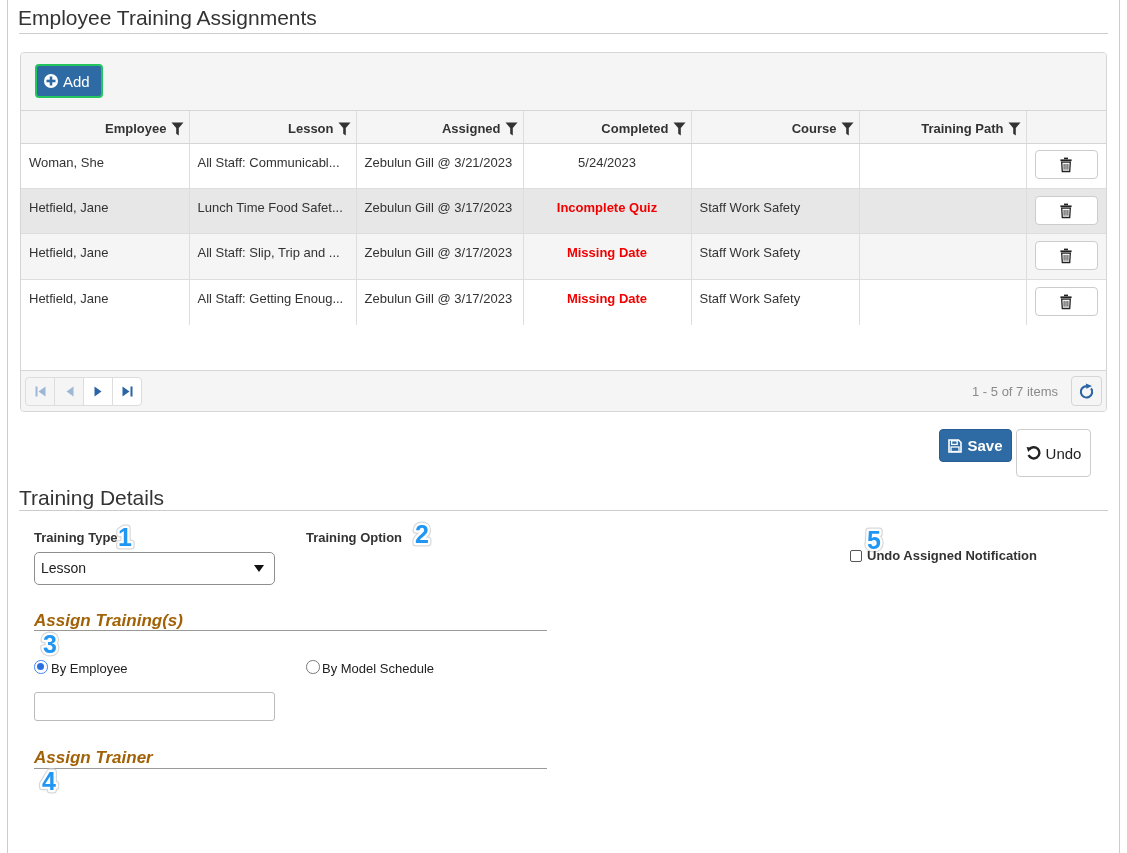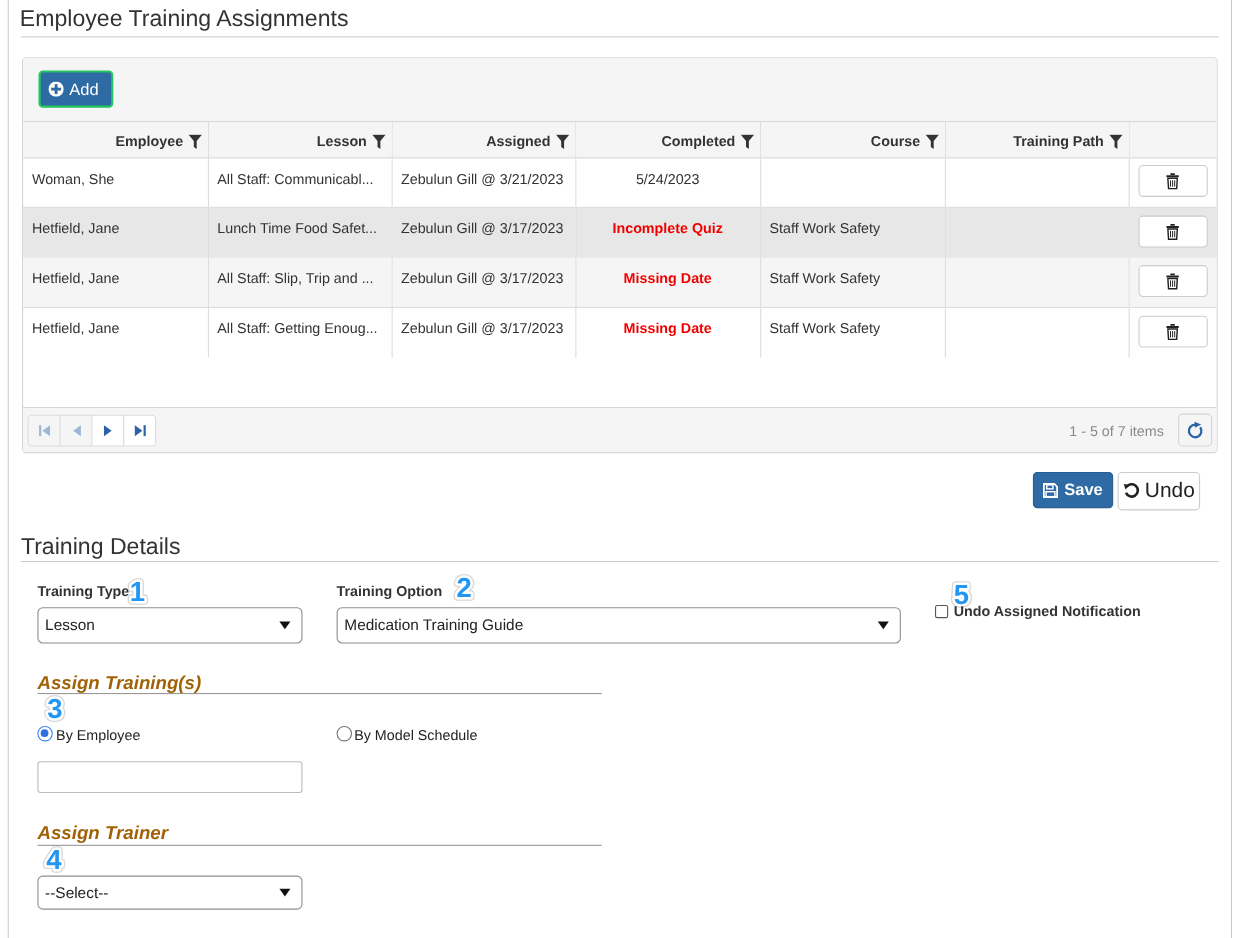--- a/index.html
+++ b/index.html
@@ -31,21 +31,21 @@
 .pbtns { position:absolute; left:4px; top:6px; display:flex; }
 .pbtn { width:30px; height:29px; border:1px solid #ddd; background:#fff; margin-left:-1px; display:flex; align-items:center; justify-content:center; }
 .pbtn.dis { background:#f5f5f5; }
 .pbtn:first-child { border-radius:4px 0 0 4px; margin-left:0; }
 .pbtn:last-child { border-radius:0 4px 4px 0; }
 .pinfo { position:absolute; right:48px; top:0; height:41px; line-height:41px; color:#8a8a8a; font-size:13px; }
 .btn-refresh { position:absolute; right:4px; top:5px; width:31px; height:30px; border:1px solid #d5d5d5; border-radius:4px; background:transparent; display:flex; align-items:center; justify-content:center; }
 
 
 .btn-save { position:absolute; left:939px; top:429px; width:73px; height:33px; background:#2e6ba4; border:1px solid #275d90; border-radius:4px; color:#fff; font-size:15px; display:flex; align-items:center; justify-content:center; gap:5px;font-weight:bold; }
-.btn-undo { position:absolute; left:1016px; top:429px; width:75px; height:35px; background:#fff; border:1px solid #ccc; border-radius:4px; color:#222; font-size:19px; display:flex; align-items:center; justify-content:center; gap:5px; }
+.btn-undo { position:absolute; left:1016px; top:429px; width:75px; height:48px; background:#fff; border:1px solid #ccc; border-radius:4px; color:#222; font-size:15px; display:flex; align-items:center; justify-content:center; gap:5px; }
 
 
 h2.title2 { position:absolute; left:19px; top:486px; font-size:21px; font-weight:400; color:#333; line-height:24px; }
 .lbl { position:absolute; font-size:13px; font-weight:bold; color:#333; line-height:15px;text-align:right; }
 .dd { position:absolute; height:33px; background:#fff; border:1px solid #8e8e8e; border-radius:5px; font-size:14px; color:#222; line-height:31px; padding-left:6px; }
 .dd:after { content:""; position:absolute; right:10px; top:calc(50% - 3.2px); border-left:5.5px solid transparent; border-right:5.5px solid transparent; border-top:7px solid #111; }
 h3.sub { position:absolute; font-size:17px; font-weight:bold; color:#a16207; line-height:20px;font-style:italic; }
 .digit { position:absolute; }
 .radio { position:absolute; width:14px; height:14px; border-radius:50%; }
 .radio.on { width:13.5px; height:13.5px; border:1.5px solid #4285f4; background:#fff; }
@@ -238,21 +238,20 @@
       <text x="22" y="32" text-anchor="middle" font-family="Liberation Sans, sans-serif" font-size="25" font-weight="bold" fill="#2196f3" stroke="#ffffff" stroke-width="4.6" stroke-linejoin="round" paint-order="stroke">2</text>
     </svg>
   <svg class="digit" style="left:852px; top:517px;" width="44" height="44" viewBox="0 0 44 44">
       <text x="22" y="32" text-anchor="middle" font-family="Liberation Sans, sans-serif" font-size="25" font-weight="bold" fill="none" stroke="#d8d8d8" stroke-width="7" stroke-linejoin="round">5</text>
       <text x="22" y="32" text-anchor="middle" font-family="Liberation Sans, sans-serif" font-size="25" font-weight="bold" fill="#2196f3" stroke="#ffffff" stroke-width="4.6" stroke-linejoin="round" paint-order="stroke">5</text>
     </svg>
   <span class="chk"></span>
   <span class="lbl" style="left:867px; top:548px;">Undo Assigned Notification</span>
 
   <div class="dd" style="left:34px; top:552px; width:241px;">Lesson</div>
-  <div class="dd" style="left:306px; top:552px; width:513px;">Medication Training Guide</div>
 
   <h3 class="sub" style="left:34px; top:611px;">Assign Training(s)</h3>
   <div class="hrline" style="left:34px; top:630px; width:513px; background:#999;"></div>
   <svg class="digit" style="left:28px; top:621px;" width="44" height="44" viewBox="0 0 44 44">
       <text x="22" y="32" text-anchor="middle" font-family="Liberation Sans, sans-serif" font-size="25" font-weight="bold" fill="none" stroke="#d8d8d8" stroke-width="7" stroke-linejoin="round">3</text>
       <text x="22" y="32" text-anchor="middle" font-family="Liberation Sans, sans-serif" font-size="25" font-weight="bold" fill="#2196f3" stroke="#ffffff" stroke-width="4.6" stroke-linejoin="round" paint-order="stroke">3</text>
     </svg>
 
   <span class="radio on" style="left:34px; top:660px;"></span>
   <span class="rlbl" style="left:51px; top:661px;">By Employee</span>
@@ -261,14 +260,13 @@
 
   <div class="tinput"></div>
 
   <h3 class="sub" style="left:34px; top:748px;">Assign Trainer</h3>
   <div class="hrline" style="left:34px; top:768px; width:513px; background:#999;"></div>
   <svg class="digit" style="left:27px; top:758px;" width="44" height="44" viewBox="0 0 44 44">
       <text x="22" y="32" text-anchor="middle" font-family="Liberation Sans, sans-serif" font-size="25" font-weight="bold" fill="none" stroke="#d8d8d8" stroke-width="7" stroke-linejoin="round">4</text>
       <text x="22" y="32" text-anchor="middle" font-family="Liberation Sans, sans-serif" font-size="25" font-weight="bold" fill="#2196f3" stroke="#ffffff" stroke-width="4.6" stroke-linejoin="round" paint-order="stroke">4</text>
     </svg>
 
-  <div class="dd" style="left:34px; top:796px; width:241px; height:31px; line-height:29px;">--Select--</div>
 </div>
 
 </body></html>

